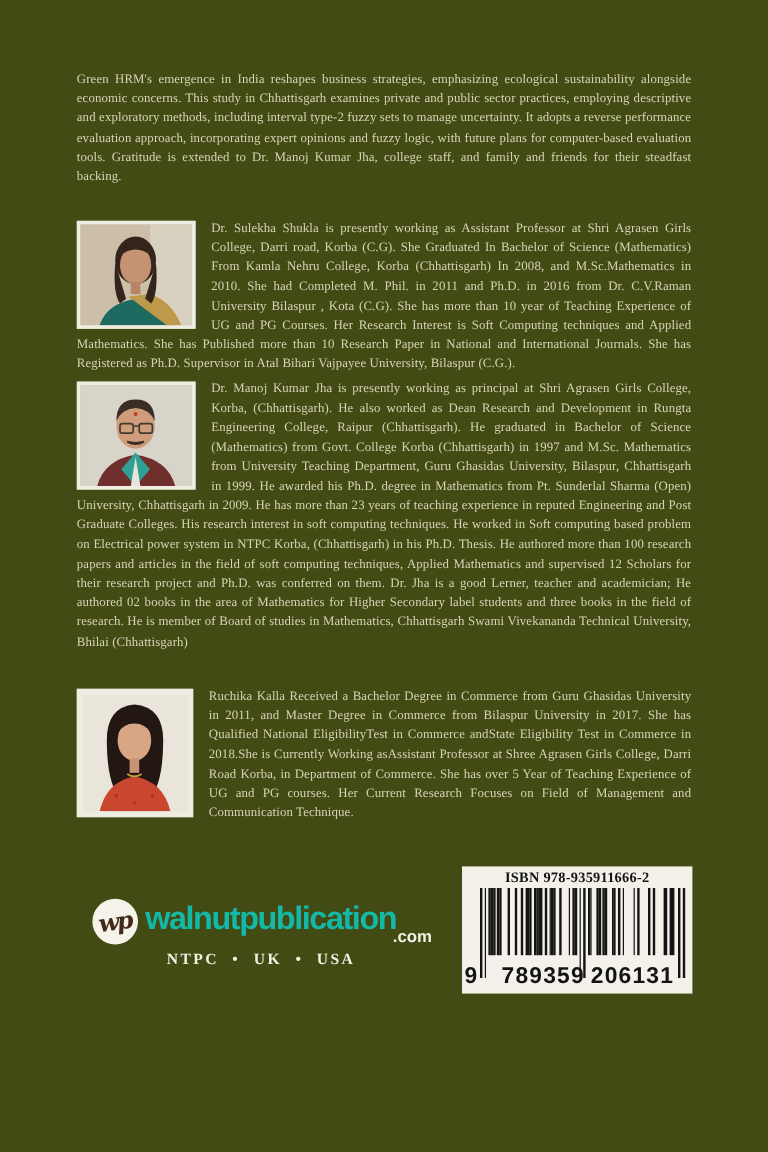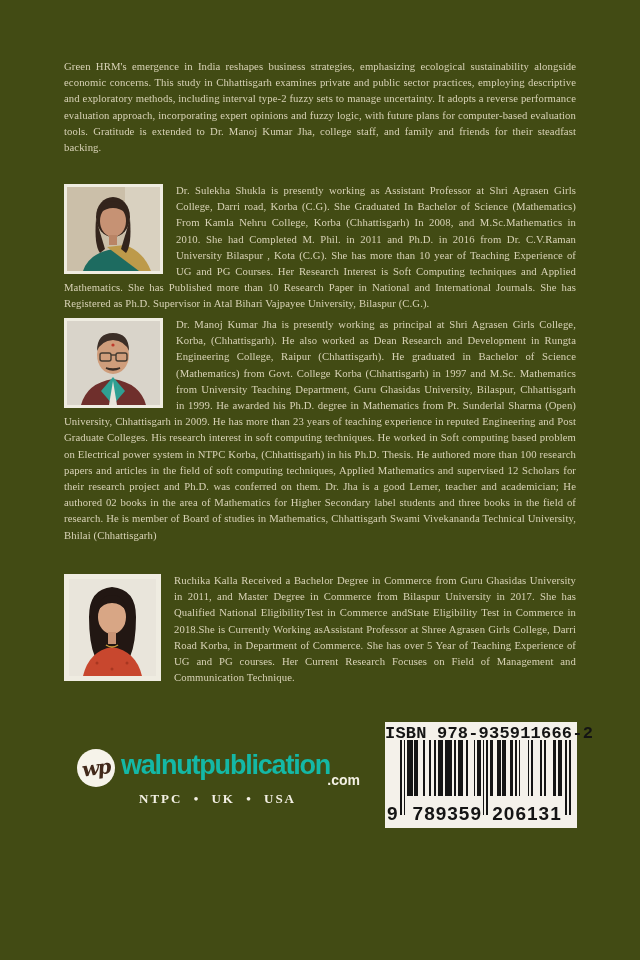--- a/index.html
+++ b/index.html
@@ -73,40 +73,40 @@
   }
 
   
   .barcode{
     position:absolute;left:385px;top:722px;
     width:192px;height:106px;
     background:#f4f1ea;
   }
   .isbn-label{
     position:absolute;left:0;right:0;top:2px;
-    text-align:right;
-    font-family:Liberation Mono, monospace;
-    font-weight:bold;font-size:17px;color:#141414;
+    text-align:center;
+    font-family:Liberation Serif, serif;
+    font-weight:bold;font-size:12px;color:#141414;
     letter-spacing:.2px;white-space:nowrap;
   }
   .bars{
     position:absolute;left:15px;right:6px;top:18px;height:80px;
     display:flex;align-items:flex-start;
   }
   .bars .m{flex:1;height:70%;}
   .bars .m.b{background:#141414;}
   .bars .m.g{height:94%;}
   .bc-digit{
     position:absolute;bottom:3px;
     font-family:"Liberation Sans", sans-serif;
     font-weight:bold;font-size:19px;color:#141414;
     letter-spacing:1px;
   }
   .bc-first{left:2px;}
-  .bc-left{left:23px;width:74px;text-align:right;}
+  .bc-left{left:33px;width:74px;text-align:left;}
   .bc-right{left:105px;width:74px;text-align:center;}
 </style>
 </head>
 <body>
 
 <div class="cover">
 
   <p class="para summary">Green HRM's emergence in India reshapes business strategies, emphasizing ecological sustainability alongside economic concerns. This study in Chhattisgarh examines private and public sector practices, employing descriptive and exploratory methods, including interval type-2 fuzzy sets to manage uncertainty. It adopts a reverse performance evaluation approach, incorporating expert opinions and fuzzy logic, with future plans for computer-based evaluation tools. Gratitude is extended to Dr. Manoj Kumar Jha, college staff, and family and friends for their steadfast backing.</p>
 
   <section class="author author-1">

